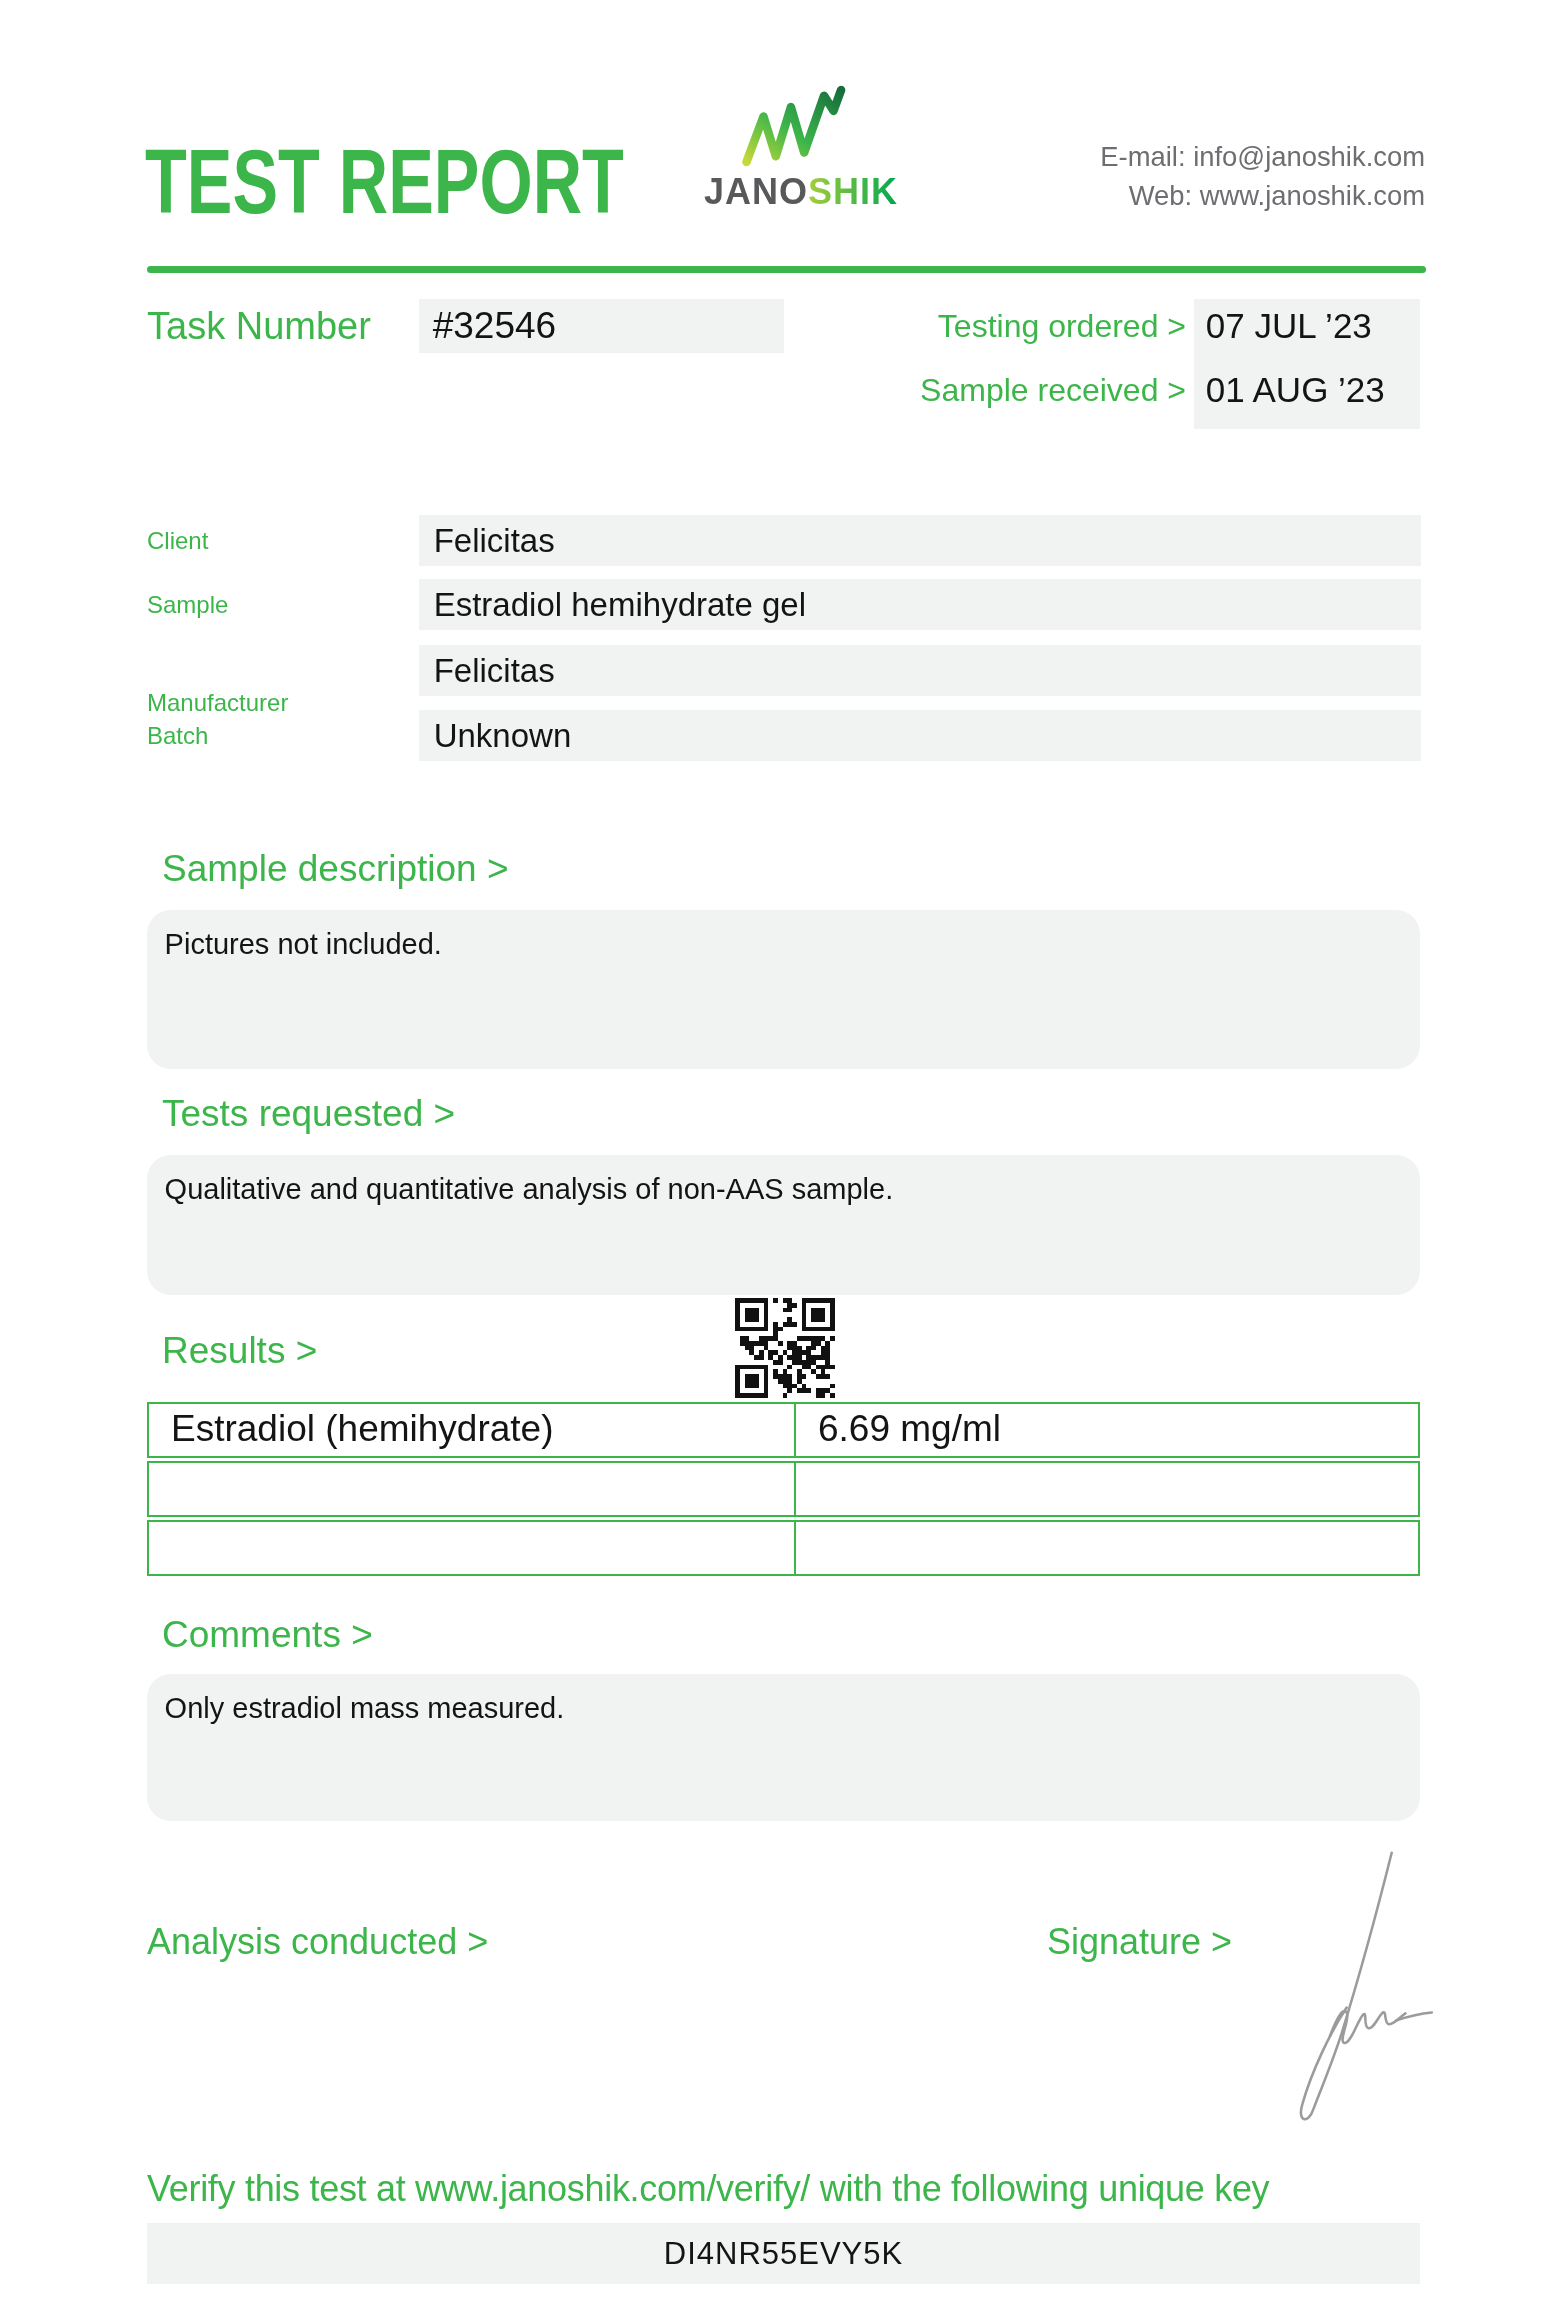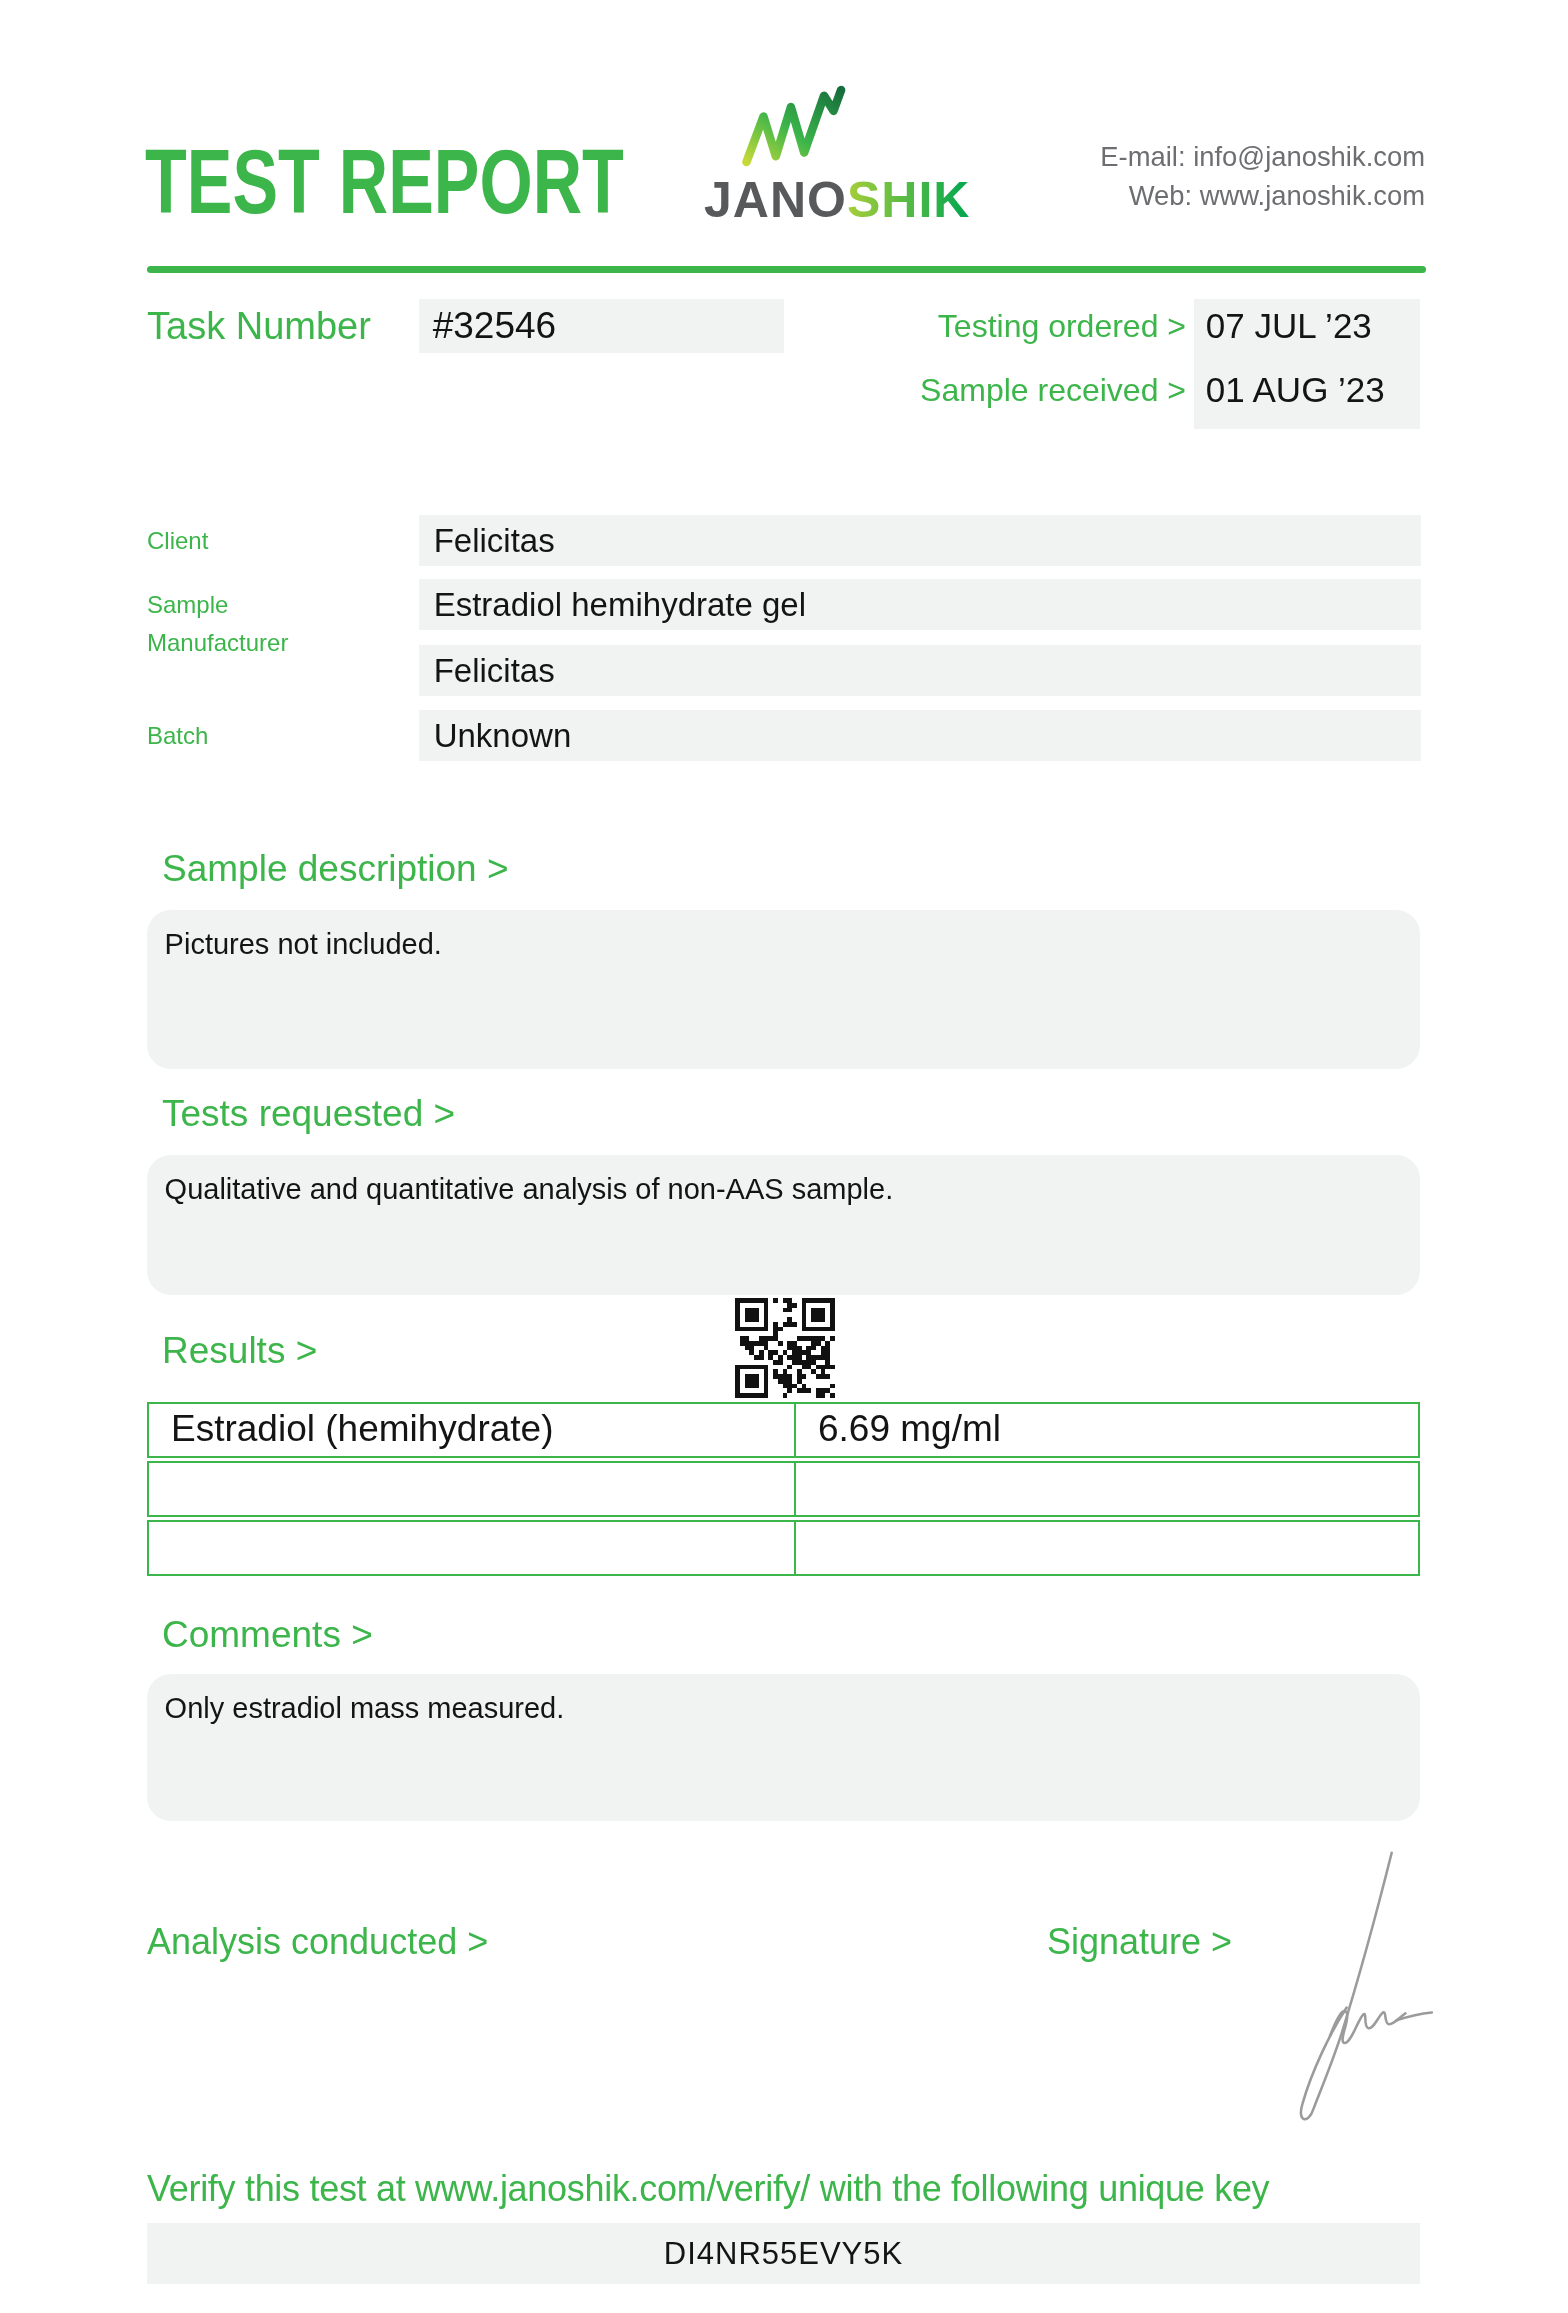--- a/index.html
+++ b/index.html
@@ -12,22 +12,22 @@
   .graybox{background:#f1f2f2;box-sizing:border-box;}
 
   
   .report-title{
     left:145px;top:137px;font-size:90px;font-weight:700;line-height:1;
     color:#3cb54a;letter-spacing:0px;transform:scaleX(0.76);transform-origin:left top;
     white-space:nowrap;
   }
   .logo-icon{left:737px;top:82px;width:123px;height:88px;}
   .logo-text{
-    left:704px;top:171px;width:220px;text-align:center;
-    font-size:50px;font-weight:700;letter-spacing:1px;color:#58595b;white-space:nowrap;
+    left:704px;top:171px;width:220px;
+    font-size:36px;font-weight:700;letter-spacing:1px;color:#58595b;white-space:nowrap;
   }
   .logo-text .shik{color:#3fae49;}
   @supports ((-webkit-background-clip:text) or (background-clip:text)){
     .logo-text .shik{
       background:linear-gradient(90deg,#a6ce39,#00a651);
       -webkit-background-clip:text;background-clip:text;color:transparent;
     }
   }
   .contact{
     right:143px;top:137px;text-align:right;font-size:27.4px;line-height:39px;color:#6d6e71;
@@ -108,21 +108,21 @@
 
   <div class="abs date-label green row-received">Sample received &gt;</div>
   <div class="abs date-box graybox row-received">01 AUG ’23</div>
 
   <div class="abs info-label green" style="top:515px">Client</div>
   <div class="abs info-box graybox" style="top:515px">Felicitas</div>
 
   <div class="abs info-label green" style="top:579px">Sample</div>
   <div class="abs info-box graybox" style="top:579px">Estradiol hemihydrate gel</div>
 
-  <div class="abs info-label green" style="top:617px">Manufacturer</div>
+  <div class="abs info-label green" style="top:677px">Manufacturer</div>
   <div class="abs info-box graybox" style="top:645px">Felicitas</div>
 
   <div class="abs info-label green" style="top:710px">Batch</div>
   <div class="abs info-box graybox" style="top:710px">Unknown</div>
 
   <div class="abs section-heading green" style="top:847px">Sample description &gt;</div>
   <div class="abs section-box graybox" style="top:910px;height:159px">
     <span>Pictures not included.</span>
   </div>
 

